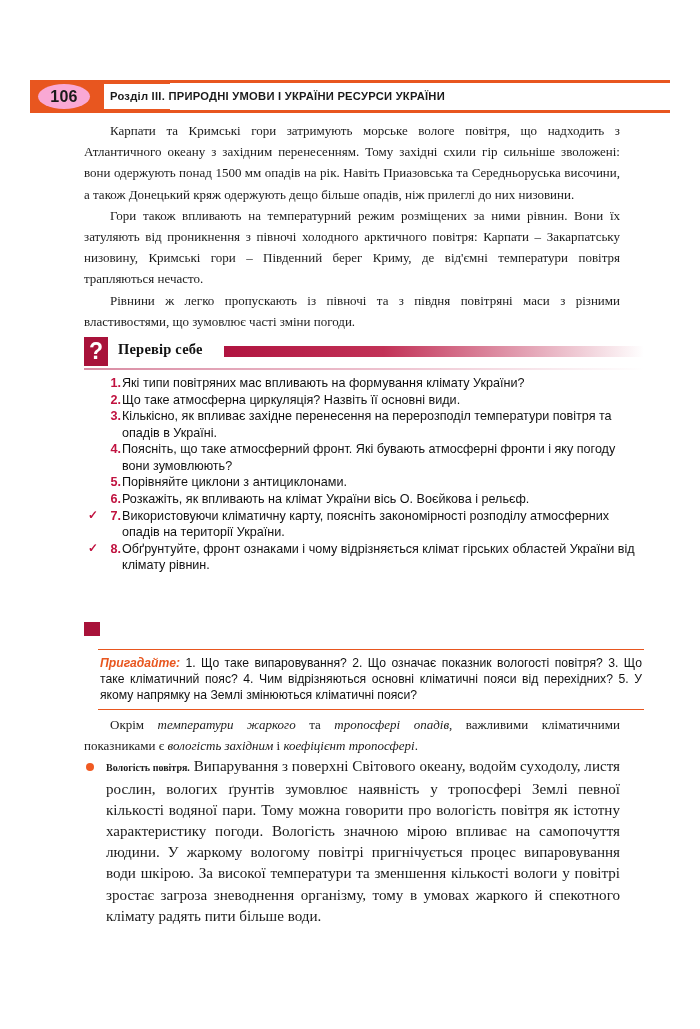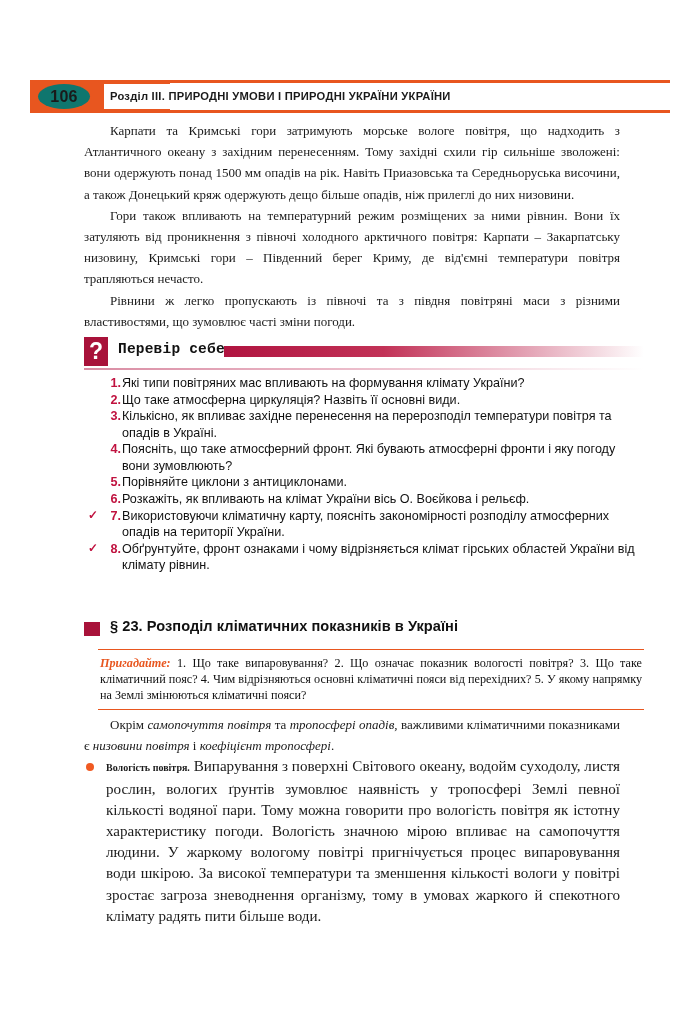--- a/index.html
+++ b/index.html
@@ -47,21 +47,21 @@
     width: 140px;
     height: 33px;
     background: #e8561f;
   }
   .page-number-badge {
     position: absolute;
     left: 38px;
     top: 4px;
     width: 52px;
     height: 25px;
-    background: #0f766e;
+    background: #f9a8d4;
     border-radius: 50%;
     display: flex;
     align-items: center;
     justify-content: center;
     font-family: "Liberation Sans", sans-serif;
     font-weight: bold;
     font-size: 16px;
     color: #1a1a1a;
     letter-spacing: 0.2px;
   }
@@ -128,21 +128,21 @@
     font-family: "Liberation Sans", sans-serif;
     font-weight: bold;
     font-size: 23px;
     line-height: 29px;
     text-align: center;
   }
   .check-title {
     position: absolute;
     left: 34px;
     top: 4px;
-    font-family: Liberation Mono, monospace;
+    font-family: Liberation Serif, serif;
     font-weight: bold;
     font-size: 14.5px;
     color: #111111;
     letter-spacing: 0.2px;
   }
   .check-gradient {
     position: absolute;
     left: 140px;
     top: 9px;
     width: 420px;
@@ -224,21 +224,21 @@
   
   .recall-box {
     position: absolute;
     left: 98px;
     top: 649px;
     width: 546px;
     border-top: 1.6px solid #e8561f;
     border-bottom: 1.6px solid #e8561f;
     padding: 5px 2px 6px 2px;
     box-sizing: border-box;
-    font-family: Liberation Serif, serif;
+    font-family: Liberation Sans, sans-serif;
     font-size: 12.2px;
     line-height: 16.1px;
     color: #111111;
     text-align: justify;
   }
   .recall-label {
     color: #e8561f;
     font-weight: bold;
     font-style: italic;
   }
@@ -277,21 +277,21 @@
 </head>
 <body>
 
 <div class="page">
 
   <div class="running-header">
     <div class="hdr-rule top"></div>
     <div class="hdr-rule bottom"></div>
     <div class="hdr-orangeblock"></div>
     <div class="page-number-badge">106</div>
-    <div class="hdr-title">Розділ III. ПРИРОДНІ УМОВИ І ПРИРОДНІ УКРАЇНИ УКРАЇНИ</div>
+    <div class="hdr-title">Розділ III. ПРИРОДНІ УМОВИ І УКРАЇНИ РЕСУРСИ УКРАЇНИ</div>
   </div>
 
   <div class="content">
     <p class="body blk-1">Карпати та Кримські гори затримують морське вологе повітря, що надходить з Атлантичного океану з західним перенесенням. Тому західні схили гір сильніше зволожені: вони одержують понад 1500 мм опадів на рік. Навіть Приазовська та Середньоруська височини, а також Донецький кряж одержують дещо більше опадів, ніж прилеглі до них низовини.</p>
     <p class="body blk-2">Гори також впливають на температурний режим розміщених за ними рівнин. Вони їх затуляють від проникнення з півночі холодного арктичного повітря: Карпати – Закарпатську низовину, Кримські гори – Південний берег Криму, де від'ємні температури повітря трапляються нечасто.</p>
     <p class="body blk-3">Рівнини ж легко пропускають із півночі та з півдня повітряні маси з різними властивостями, що зумовлює часті зміни погоди.</p>
   </div>
 
   <div class="check-block">
     <div class="check-head">
@@ -334,29 +334,28 @@
     </div>
     <div class="qitem">
       <span class="qcheck">✓</span>
       <span class="qnum">8.</span>
       <span class="qtext">Обґрунтуйте, фронт ознаками і чому відрізняється клімат гірських областей України від клімату рівнин.</span>
     </div>
   </div>
 
   <div class="section-head">
     <div class="sect-square"></div>
-    <div class="sect-title">§ 23. Розподіл кліматичних показників в Україні</div>
   </div>
 
   <div class="recall-box">
     <span class="recall-label">Пригадайте:</span><span> 1. Що таке випаровування? 2. Що означає показник вологості повітря? 3. Що таке кліматичний пояс? 4. Чим відрізняються основні кліматичні пояси від перехідних? 5. У якому напрямку на Землі змінюються кліматичні пояси?</span>
   </div>
 
   <div class="content2">
-    <p class="body"><span>Окрім </span><em class="it">самопочуття повітря</em><span> та </span><em class="it">тропосфері опадів</em><span>, важливими кліматичними показниками є </span><em class="it">низовини повітря</em><span> і </span><em class="it">коефіцієнт тропосфері</em><span>.</span></p>
+    <p class="body"><span>Окрім </span><em class="it">температури жаркого</em><span> та </span><em class="it">тропосфері опадів</em><span>, важливими кліматичними показниками є </span><em class="it">вологість західним</em><span> і </span><em class="it">коефіцієнт тропосфері</em><span>.</span></p>
 
     <p class="bullet-para">
       <span class="orange-dot"></span><span class="lead-bold">Вологість повітря.</span><span> Випарування з поверхні Світового океану, водойм суходолу, листя рослин, вологих ґрунтів зумовлює наявність у тропосфері Землі певної кількості водяної пари. Тому можна говорити про вологість повітря як істотну характеристику погоди. Вологість значною мірою впливає на самопочуття людини. У жаркому вологому повітрі пригнічується процес випаровування води шкірою. За високої температури та зменшення кількості вологи у повітрі зростає загроза зневоднення організму, тому в умовах жаркого й спекотного клімату радять пити більше води.</span>
     </p>
 
   </div>
 
 </div>
 
 </body></html>

